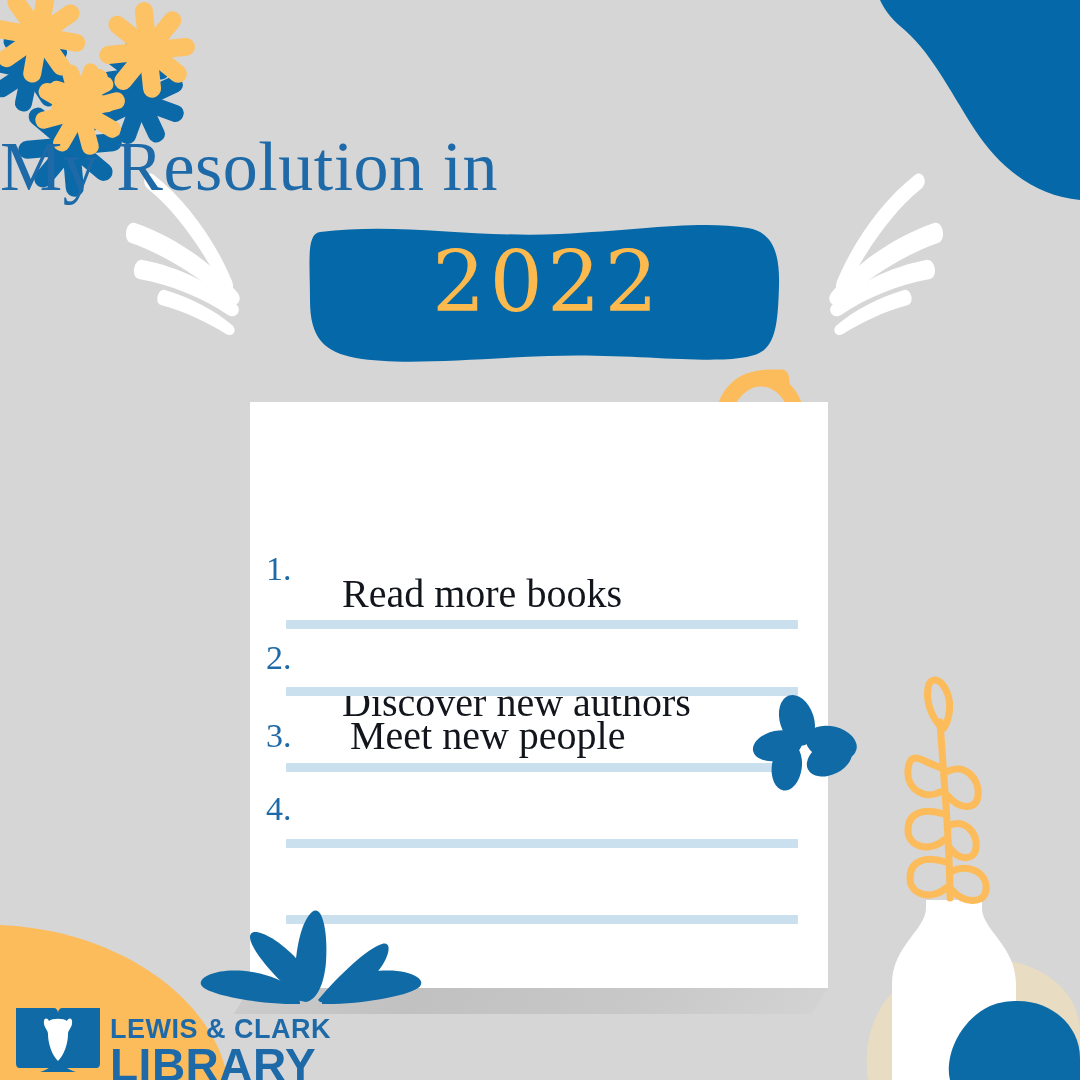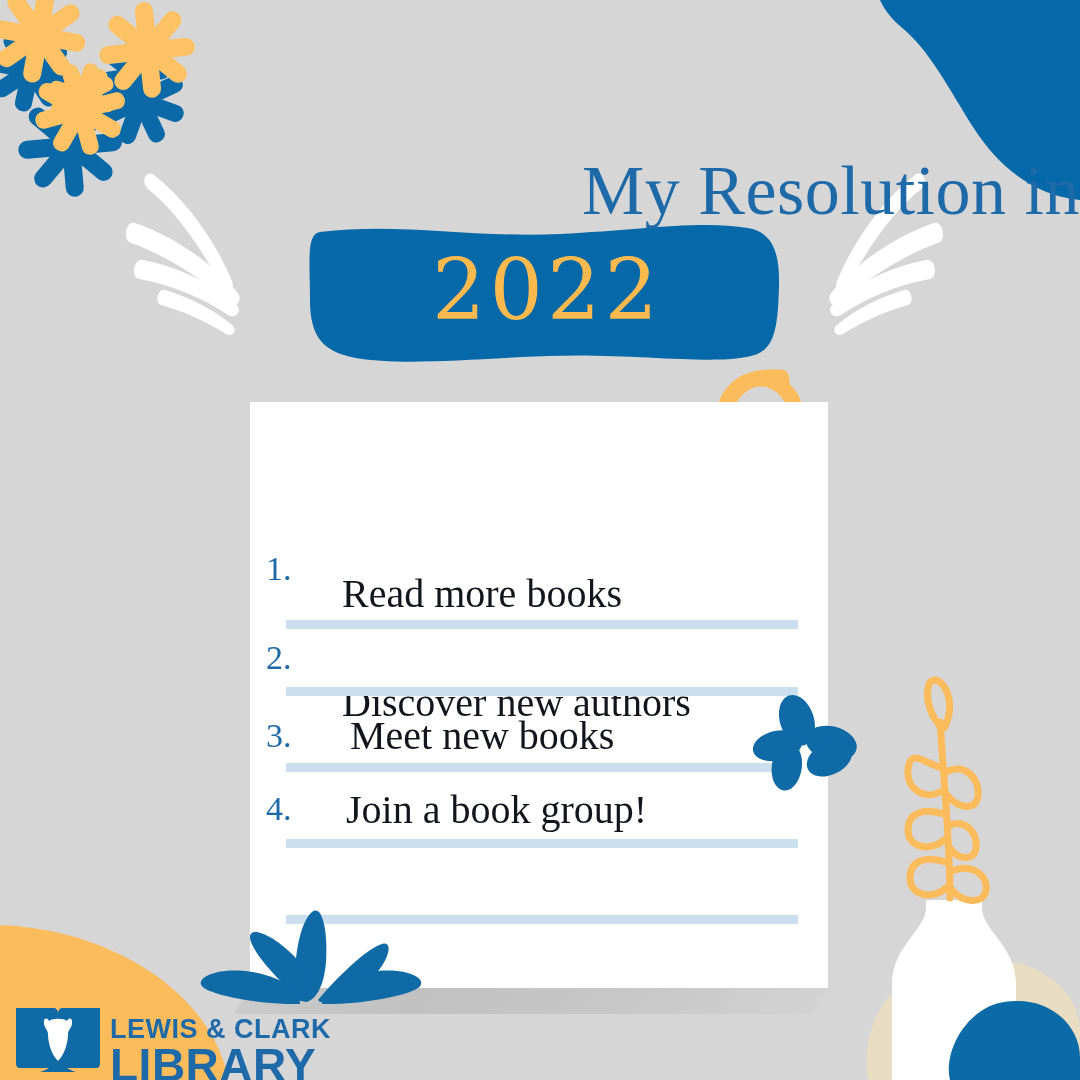--- a/index.html
+++ b/index.html
@@ -15,32 +15,31 @@
     background:#d6d6d6;
     overflow:hidden;
   }
   .layer{position:absolute;top:0;left:0;width:1080px;height:1080px;pointer-events:none;}
   svg{display:block;}
 
   
   .title{
     position:absolute;
     left:0;top:132px;width:1080px;
-    text-align:right;
+    text-align:left;
     font-family:"Liberation Serif", serif;
     font-size:70px;
     line-height:1;
     color:#1e6aa8;
     letter-spacing:.5px;
     white-space:nowrap;
-    margin-top:24px;
-  }
-
-  
-  .banner-wrap{position:absolute;left:296px;top:220px;width:490px;height:140px;}
+  }
+
+  
+  .banner-wrap{position:absolute;left:296px;top:212px;width:490px;height:140px;}
   .banner-year{
     position:absolute;left:0;top:0;width:490px;height:140px;
     display:flex;align-items:center;justify-content:center;
     font-family:"DejaVu Serif", serif;
     font-size:84px;
     font-weight:400;
     color:#fcb94d;
     letter-spacing:4px;
     padding-left:12px;
     box-sizing:border-box;
@@ -229,27 +228,26 @@
     </div>
 
     <div class="row r2">
       <span class="num">2.</span>
       <span class="txt">Discover new authors</span>
       <span class="rule"></span>
     </div>
 
     <div class="row r3">
       <span class="num">3.</span>
-      <span class="txt">Meet new books</span>
+      <span class="txt">Meet new people</span>
       <span class="rule"></span>
     </div>
 
     <div class="row r4">
       <span class="num">4.</span>
-      <span class="txt">Join a book group!</span>
       <span class="rule"></span>
     </div>
 
     <div class="row r5">
       <span class="rule"></span>
     </div>
   </div>
 
   <svg class="layer" viewBox="0 0 1080 1080" width="1080" height="1080" xmlns="http://www.w3.org/2000/svg">
 

